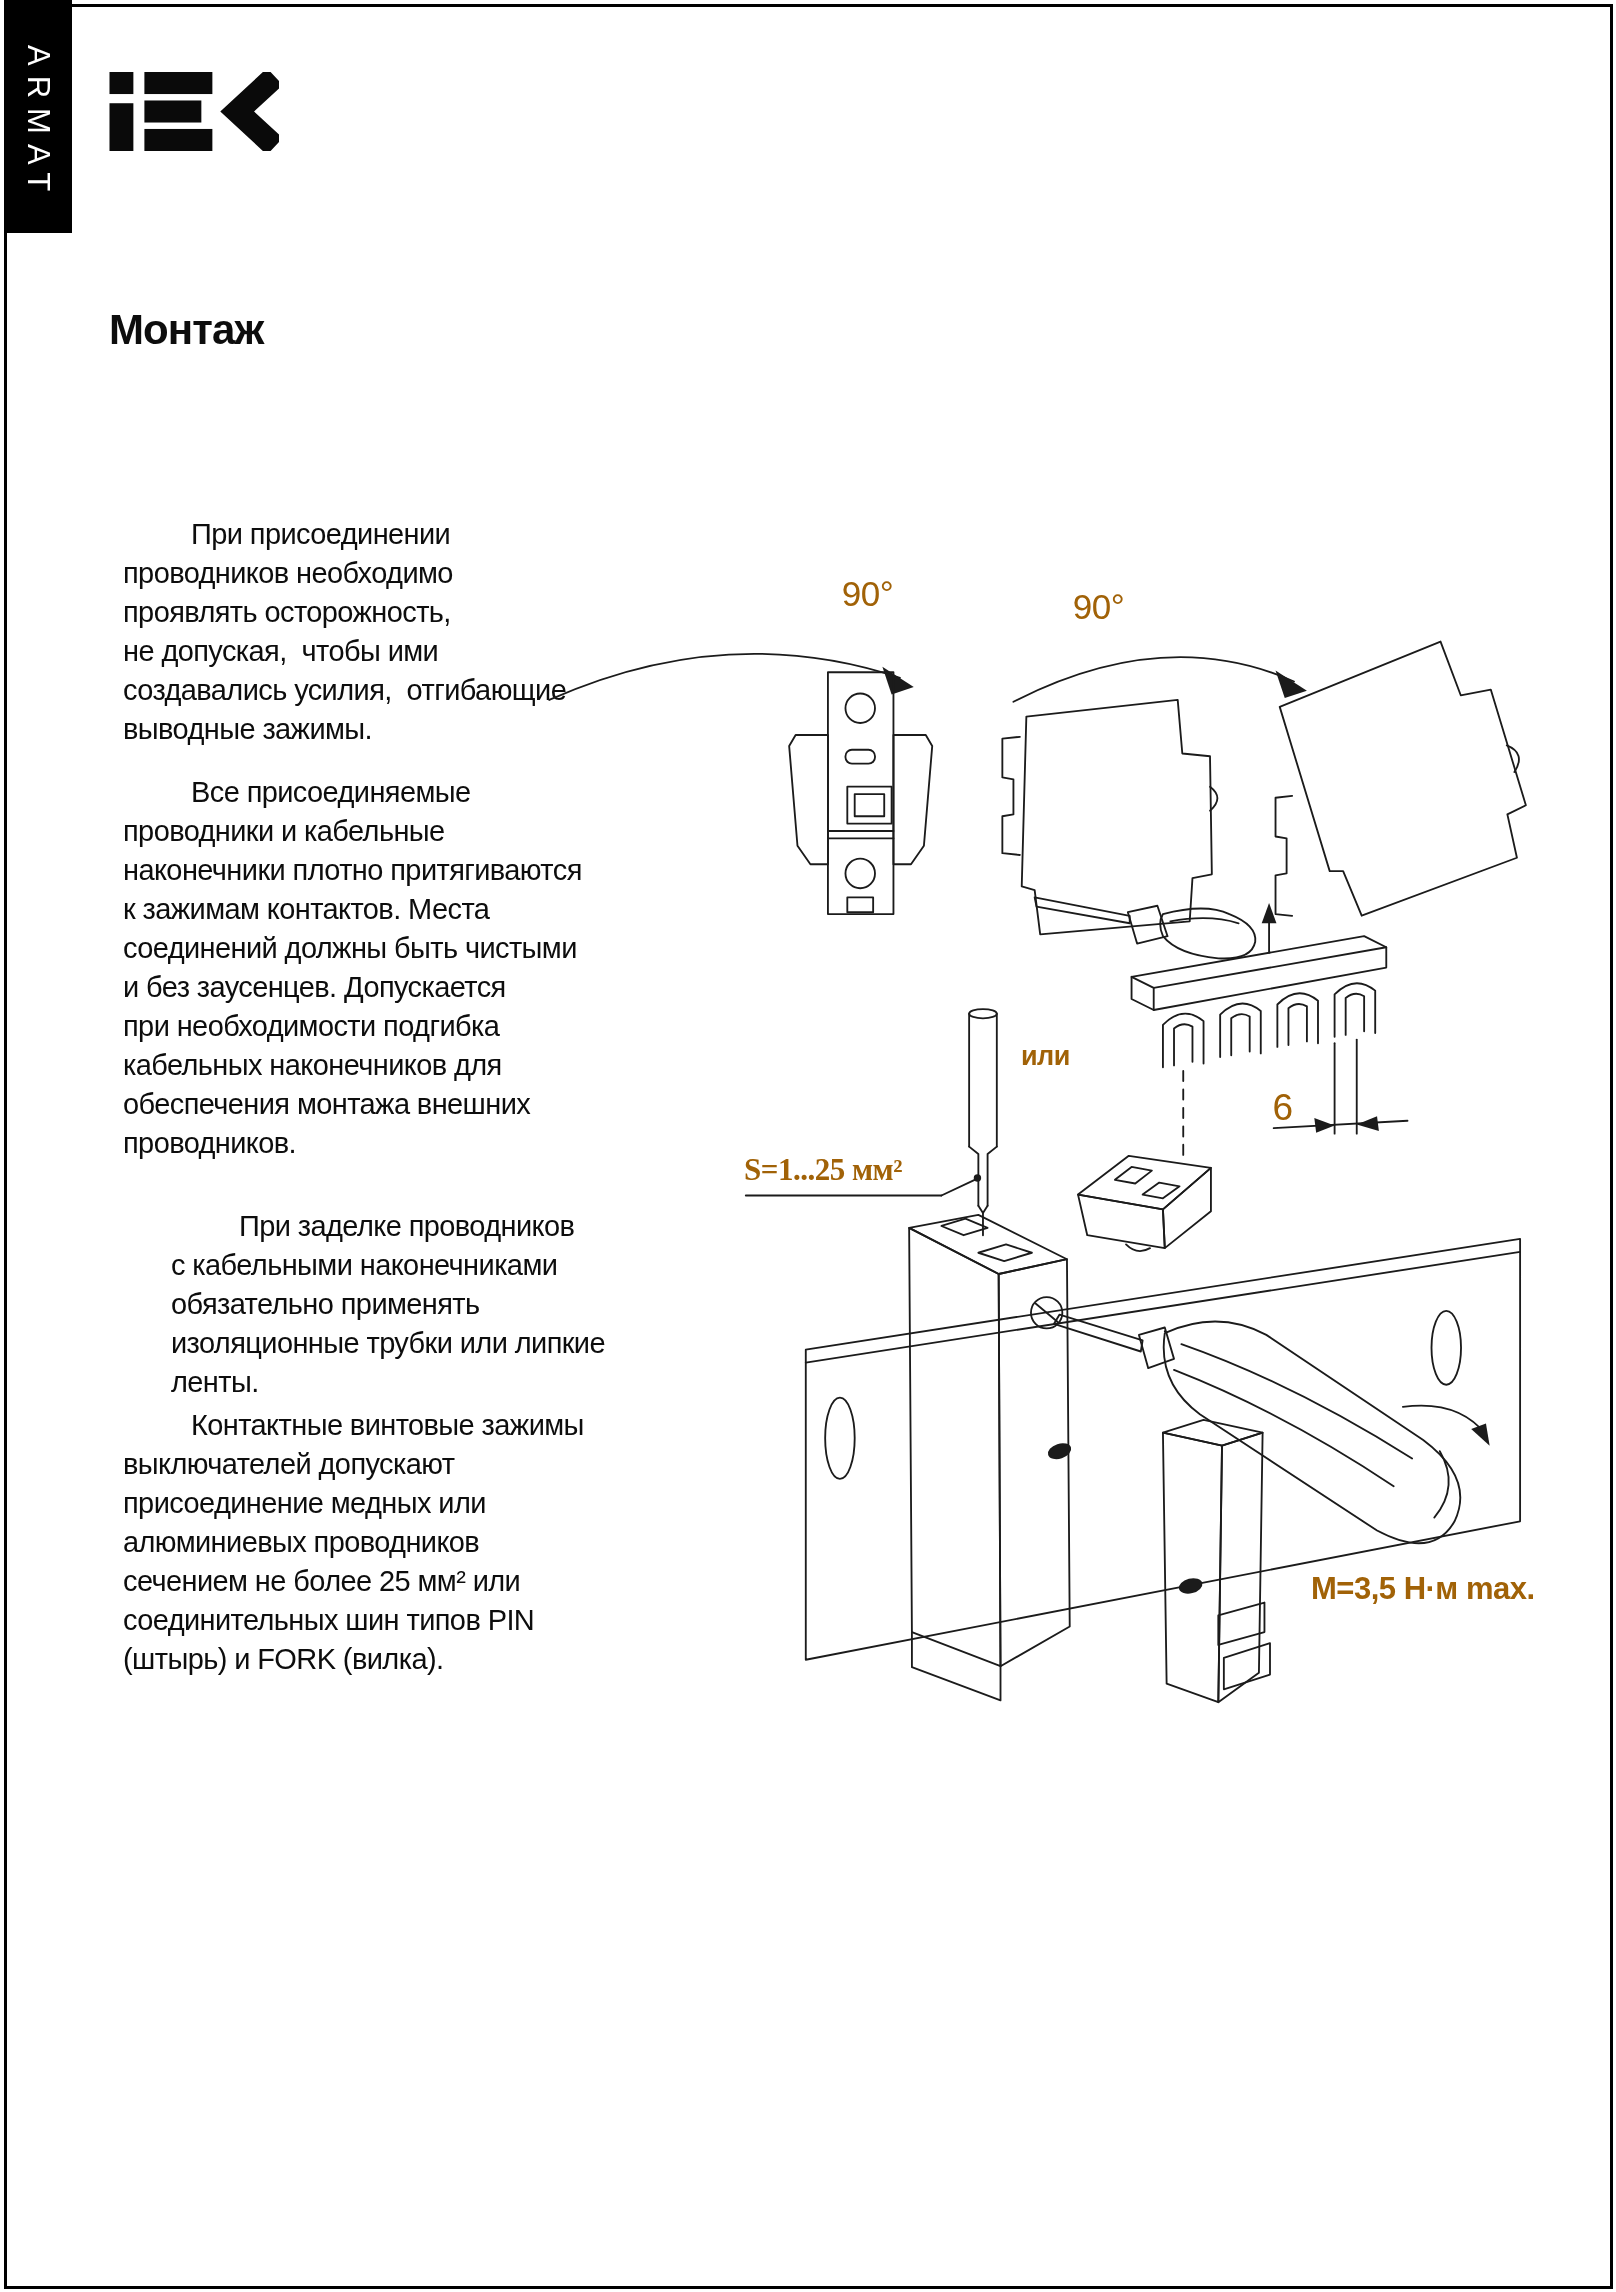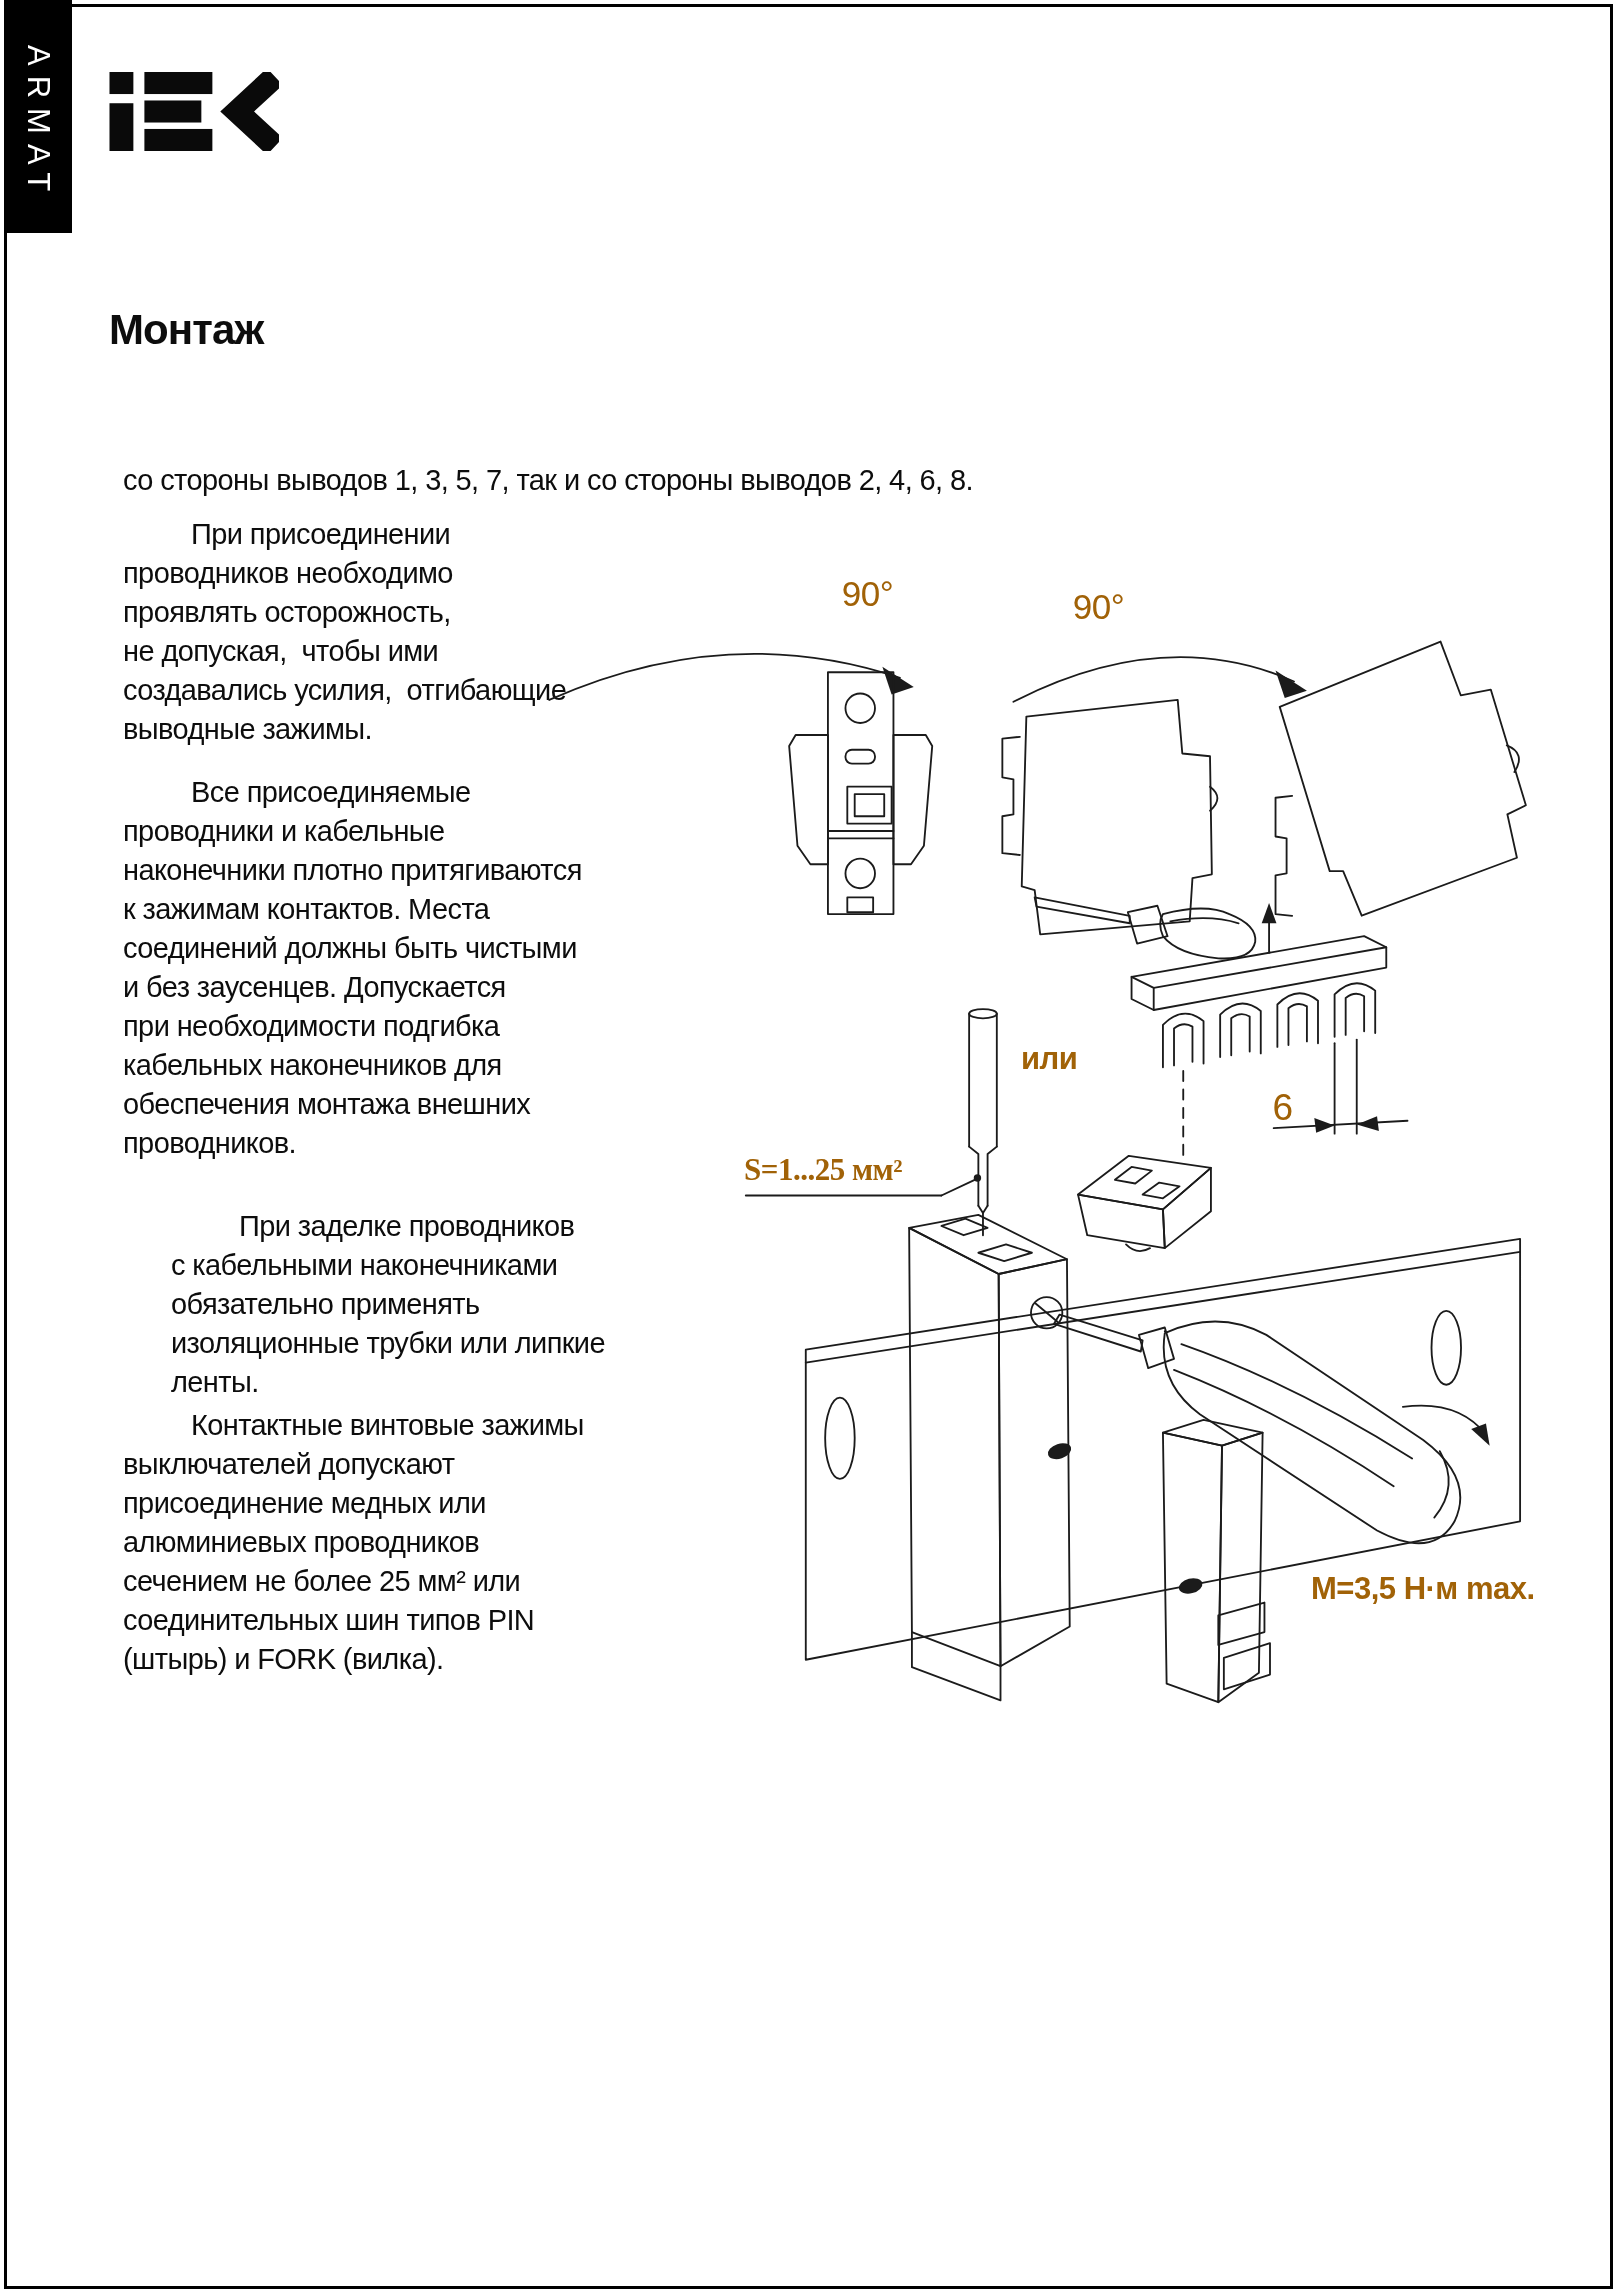--- a/index.html
+++ b/index.html
@@ -32,21 +32,21 @@
   .p5{top:1406px;width:591px;text-indent:68px;}
   .figure{position:absolute;left:480px;top:554px;}
   .figure path,.figure line,.figure rect,.figure circle,.figure ellipse,.figure polyline{
     stroke:#1b1b1b;stroke-width:2px;fill:none;stroke-linejoin:round;stroke-linecap:round;
   }
   .figure .wf{fill:#ffffff;}
   .figure .fill{fill:#1b1b1b;stroke:none;}
   .lbl{position:absolute;font-weight:400;color:#a16207;letter-spacing:-0.5px;}
   .lbl-90-1{left:812px;top:574px;width:111px;text-align:center;font-size:35px;}
   .lbl-90-2{left:1043px;top:587px;width:111px;text-align:center;font-size:35px;}
-  .lbl-or{left:1021px;top:1041px;font-size:31px;font-weight:700;}
+  .lbl-or{left:1021px;top:1041px;font-size:27px;font-weight:700;}
   .lbl-6{left:1253px;top:1087px;width:59px;text-align:center;font-size:37px;}
   .lbl-s{left:744px;top:1152px;font-size:31px;font-weight:700;font-family:Liberation Serif, serif;}
   .lbl-m{left:1311px;top:1571px;font-size:31px;font-weight:700;text-align:right;}
 </style>
 </head>
 <body>
 
 <div class="page">
   <div class="frame"></div>
 
@@ -60,21 +60,20 @@
       <rect x="0" y="34" width="26" height="52"></rect>
       <rect x="38" y="0" width="74" height="24"></rect>
       <rect x="38" y="31" width="62" height="24"></rect>
       <rect x="38" y="62" width="74" height="24"></rect>
       <path d="M180,5 L139,43 L180,81" fill="none" stroke="#0a0a0a" stroke-width="25" stroke-linecap="butt" stroke-linejoin="miter"></path>
     </g>
   </svg>
 
   <h1 class="heading">Монтаж</h1>
 
-  <div class="para p1l2">со стороны выводов 1, 3, 5, 7, так и со стороны выводов 2, 4, 6, 8.</div>
   <div class="para p2">При присоединении
 проводников необходимо
 проявлять осторожность,
 не допуская,  чтобы ими
 создавались усилия,  отгибающие
 выводные зажимы.</div>
   <div class="para p3">Все присоединяемые
 проводники и кабельные
 наконечники плотно притягиваются
 к зажимам контактов. Места

